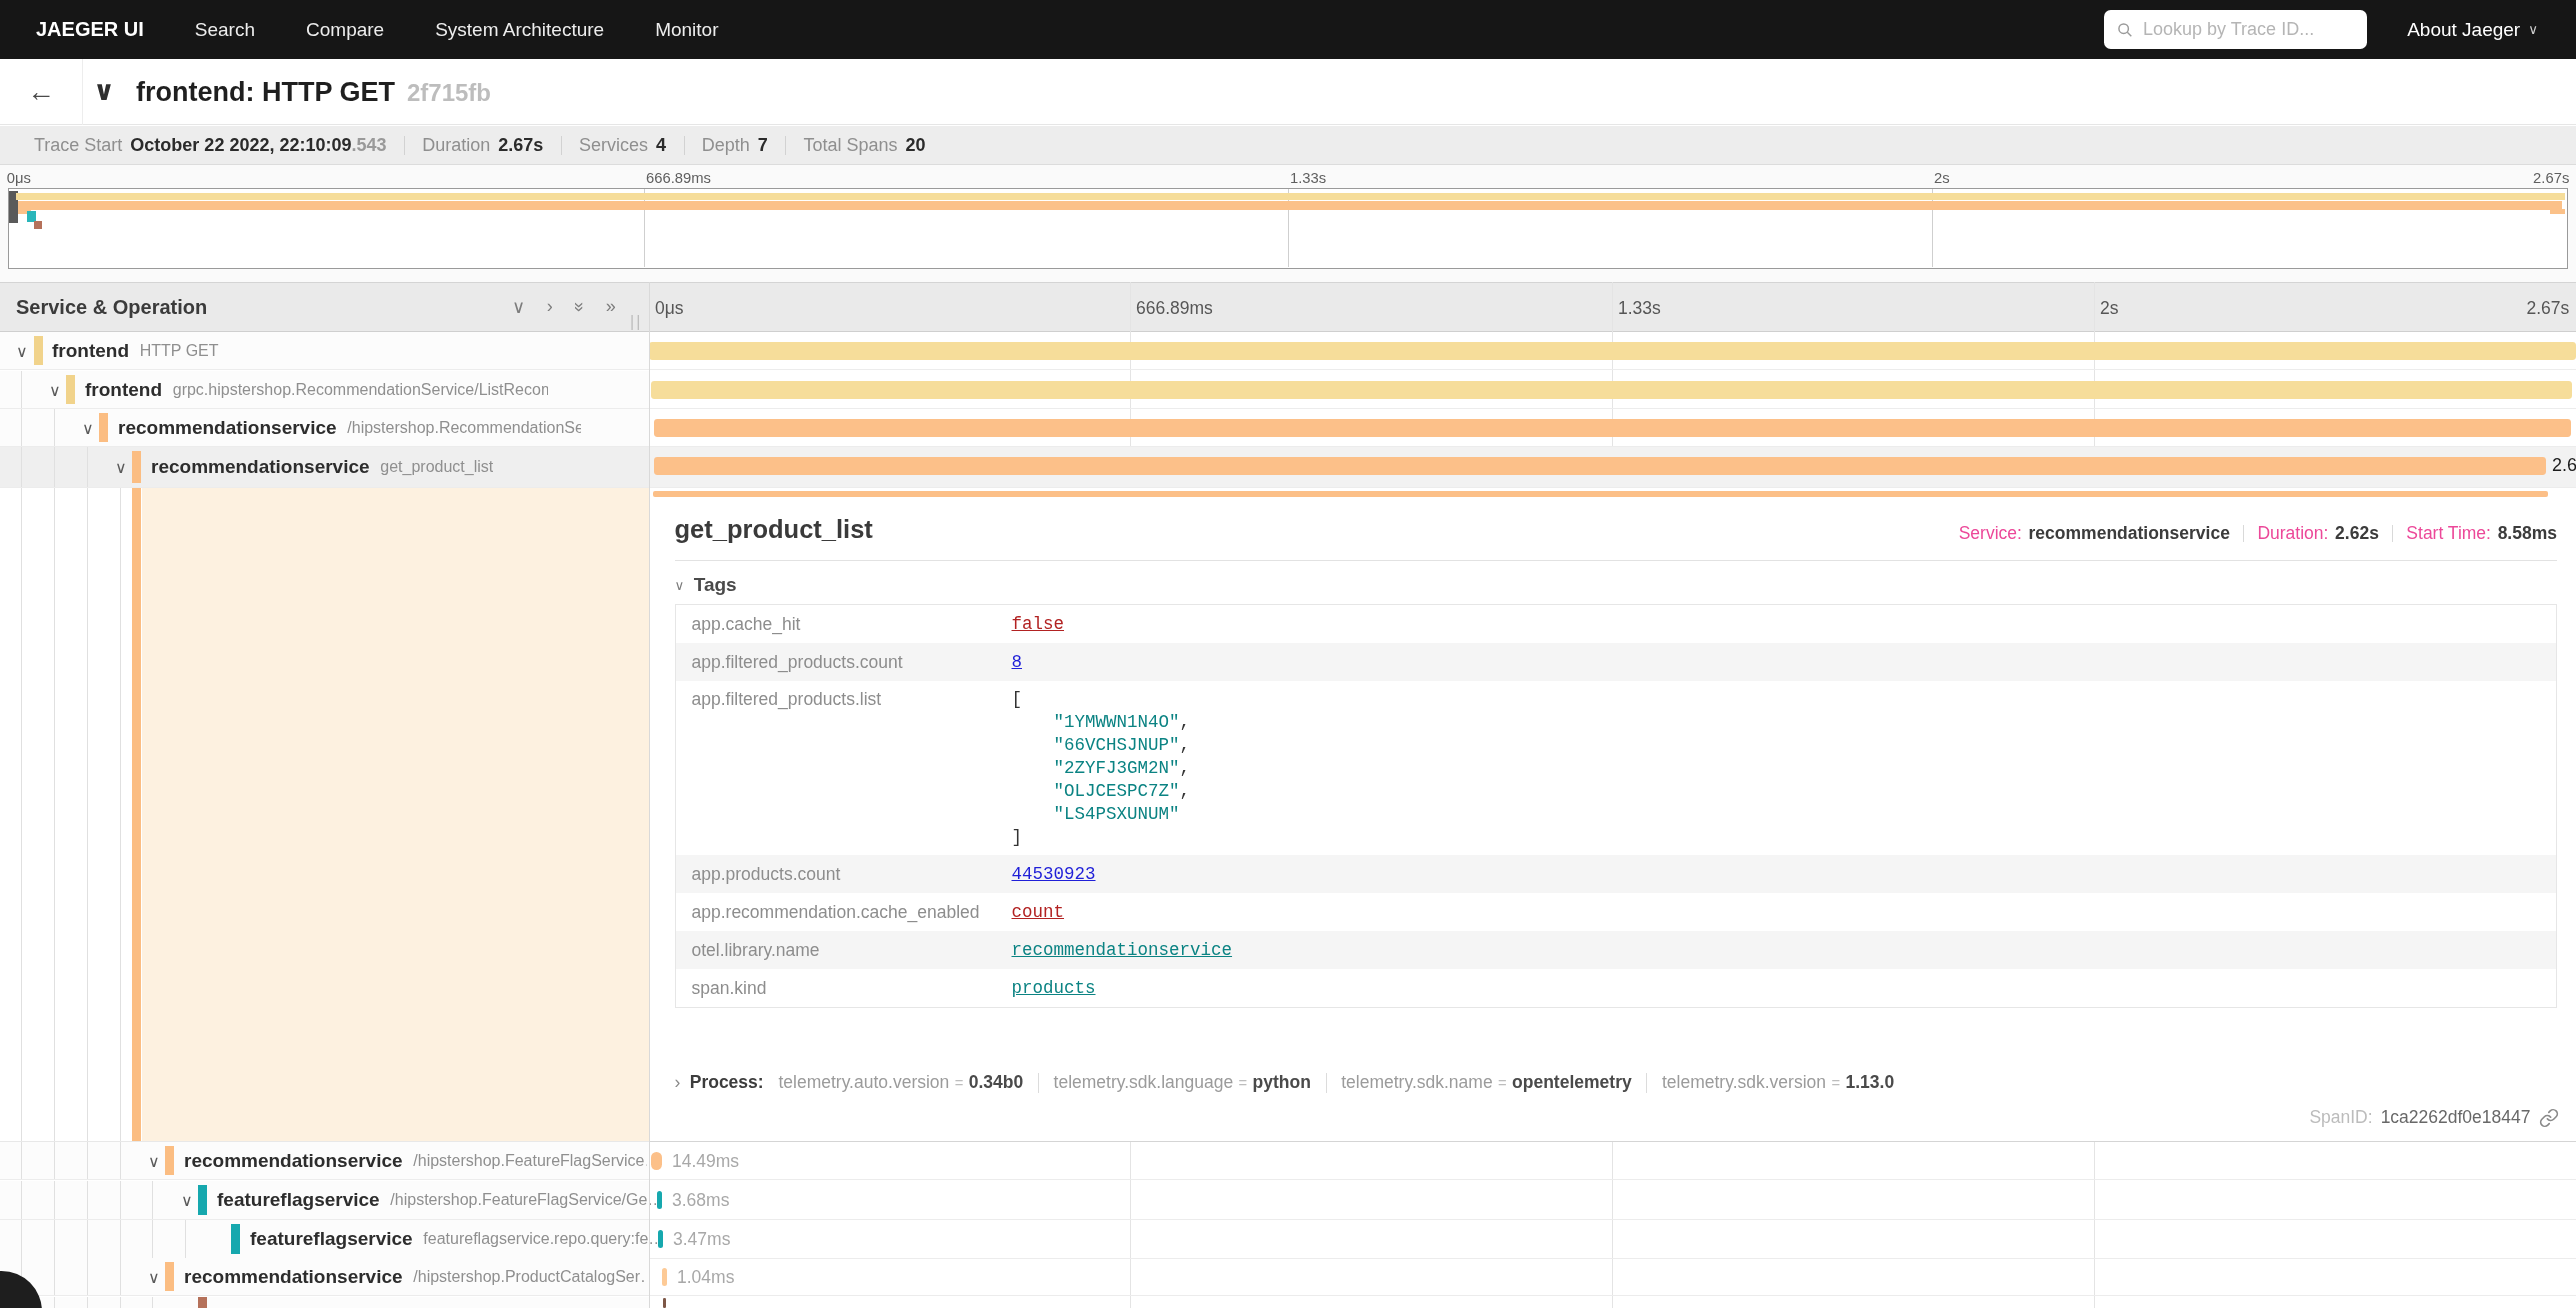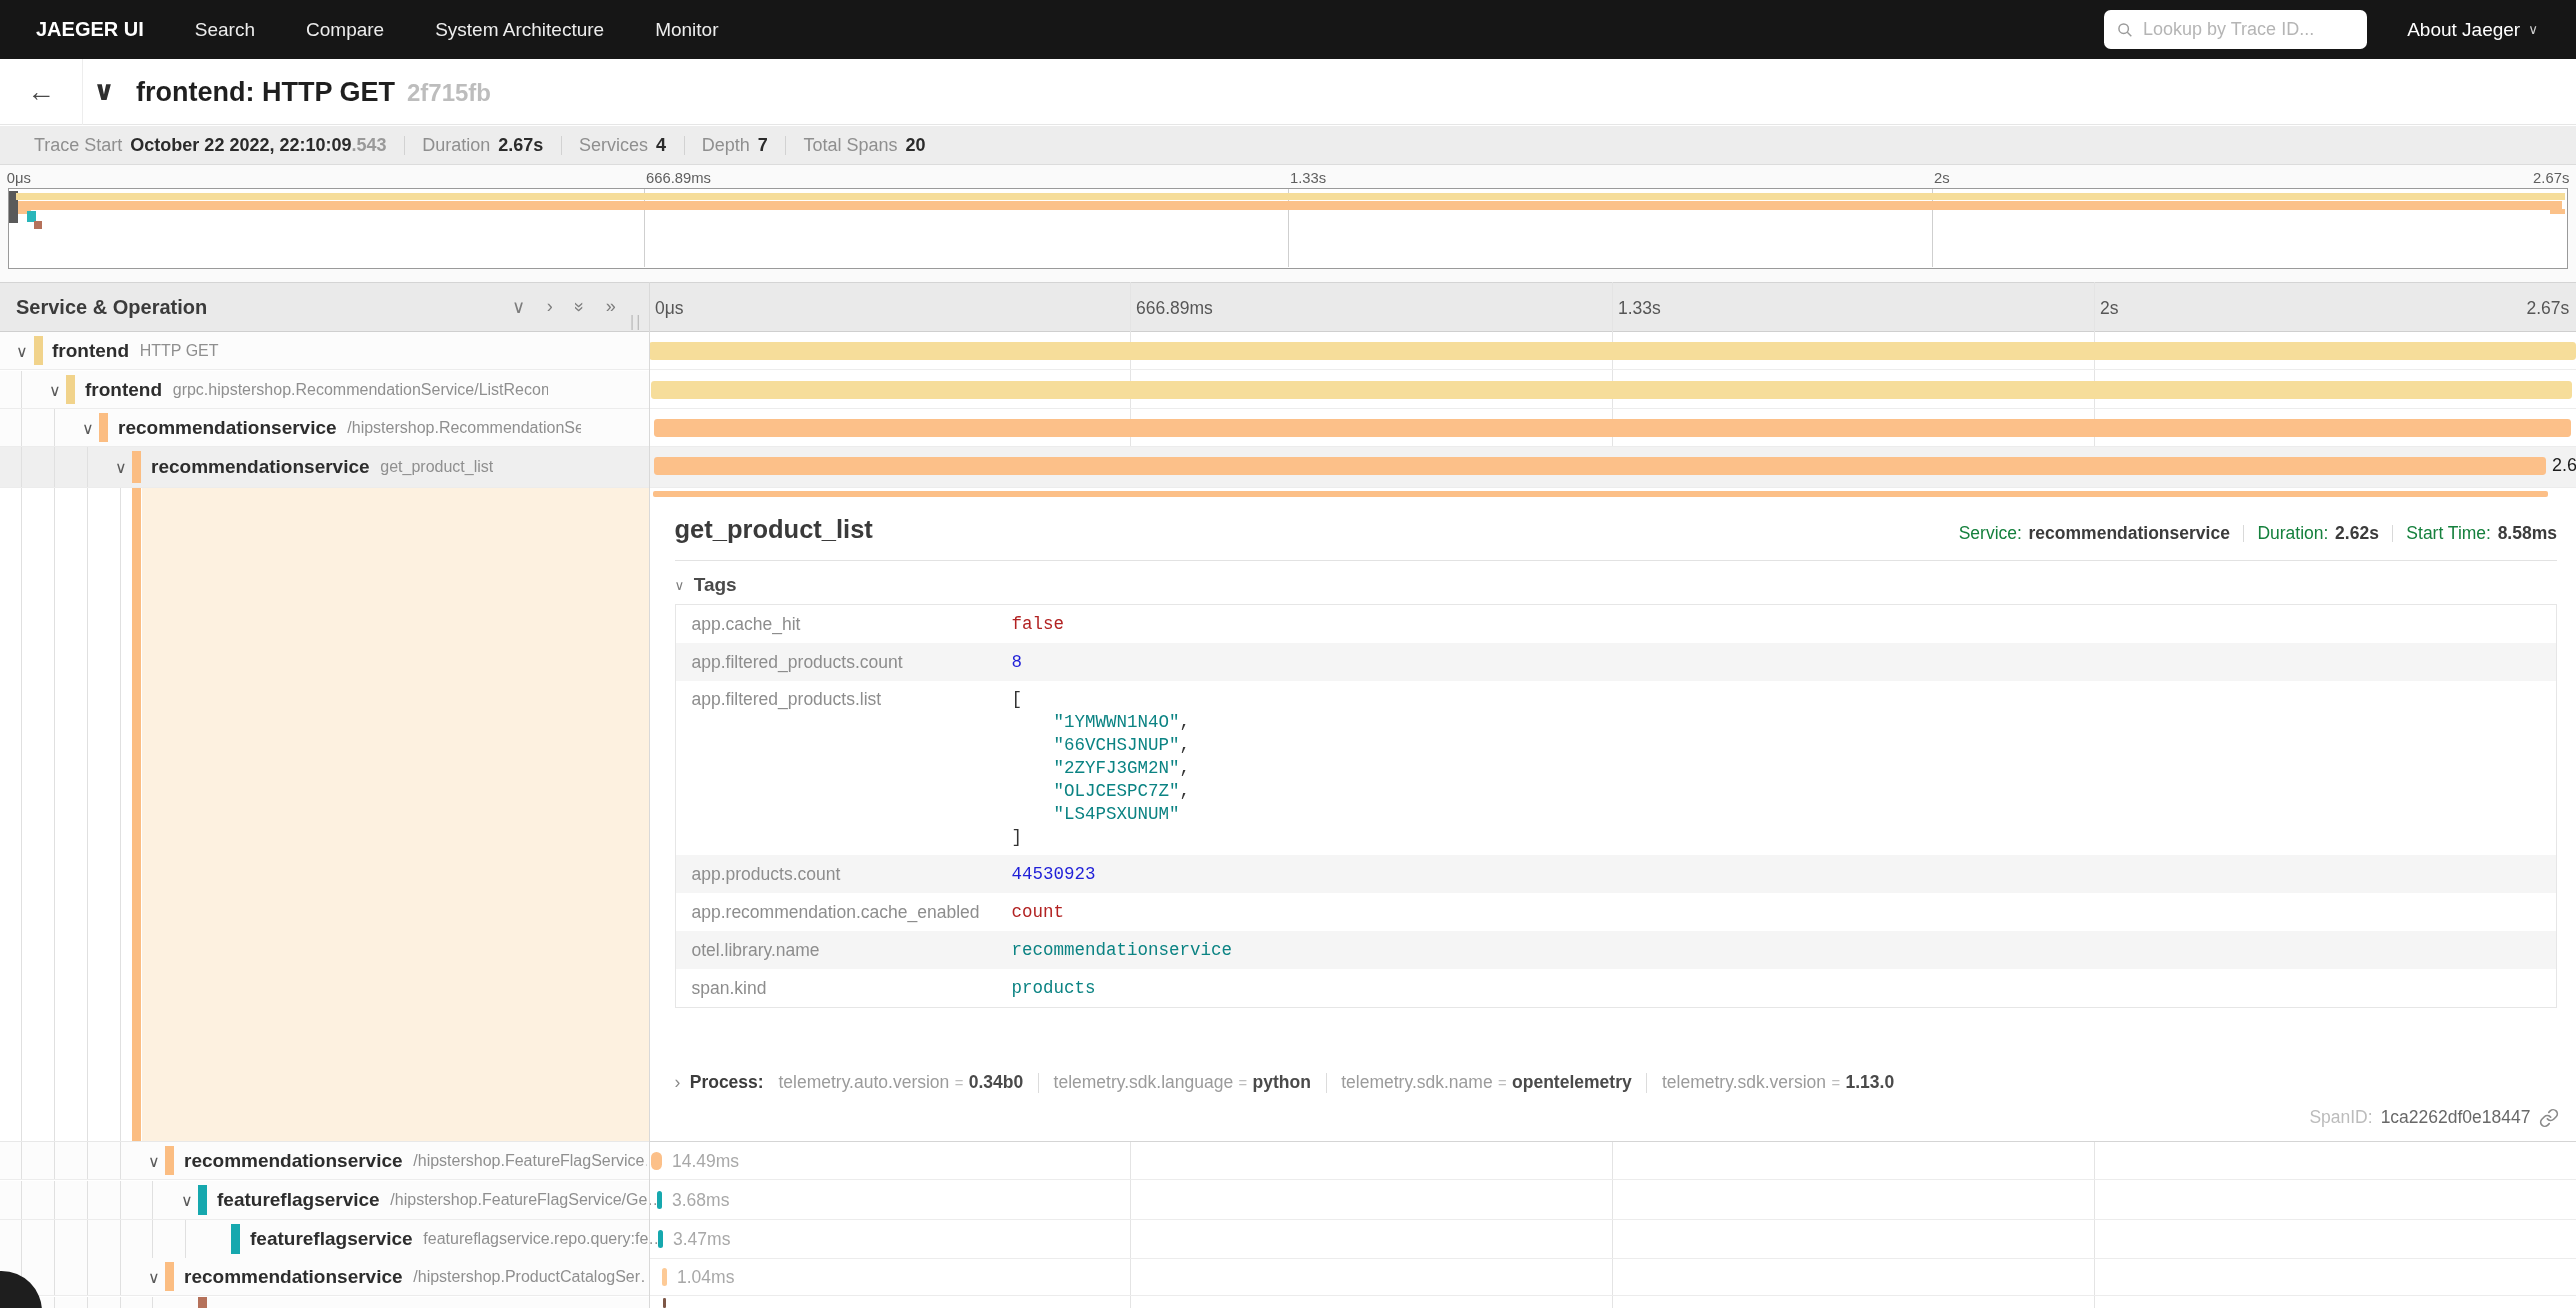--- a/index.html
+++ b/index.html
@@ -92,34 +92,34 @@
 
   
   .detail-left { position:absolute; left:0; top:488px; width:649px; height:654px; background:#fff;
                  border-bottom:0.7px solid #e8e8e8; z-index:2; }
   .peach { position:absolute; left:142px; top:0; width:507px; height:100%; background:#fdf1e0; }
   .detail-panel { position:absolute; left:649px; top:488px; width:1927px; height:654px; background:#fff;
                   border-bottom:1.3px solid #d5d5d5; z-index:3; }
   .d-strip { position:absolute; left:4px; top:2.7px; width:1895px; height:6.7px; border-radius:2px; background:#fcbf87; }
   .d-title { position:absolute; left:25.5px; top:27px; font-size:25.5px; font-weight:700; color:#3a3a3a; }
   .d-meta { position:absolute; right:19px; top:35px; display:flex; align-items:center; font-size:17.5px; white-space:nowrap; }
-  .d-meta .lbl { color:#15803d; margin-right:6.7px; }
+  .d-meta .lbl { color:#ec4899; margin-right:6.7px; }
   .d-meta .val { color:#3c3c3c; font-weight:700; }
   .d-meta .sep { width:0.7px; height:17.5px; background:#d9d9d9; margin:0 13.4px; }
   .d-hr { position:absolute; left:25.5px; right:19px; top:72px; height:0.7px; background:#e2e2e2; }
   .tags-head { position:absolute; left:25.5px; top:86px; font-size:19px; font-weight:700; color:#4a4a4a;
                display:flex; align-items:center; gap:9.4px; cursor:pointer; }
   .tags-head .chev-sm { font-size:13.4px; color:#7c7c7c; font-weight:400; }
   .tagtable { position:absolute; left:25.5px; top:116px; width:1882px; border:0.7px solid #e6e6e6; background:#fff; }
   .tag-row { position:relative; width:100%; height:38px; }
   .tag-row:nth-child(even) { background:#f5f5f5; }
   .tag-row.tall { height:174px; }
   .tag-key { position:absolute; left:16px; top:0; line-height:38px; font-size:17.5px; color:#8d8d8d; }
   .tag-val { position:absolute; left:336px; top:0; line-height:38px; font-size:17.5px;
-             font-family:"Liberation Mono","DejaVu Sans Mono",monospace; }
+             font-family:"Liberation Mono","DejaVu Sans Mono",monospace;text-decoration:underline; }
   .v-bool { color:#b22222; } .v-num { color:#1f1fd8; } .v-str { color:#0b8383; } .v-plain { color:#333; }
   .json-block { position:absolute; left:336px; top:6.7px; font-size:17.5px;
                 font-family:"Liberation Mono","DejaVu Sans Mono",monospace; }
   .json-line { height:23px; line-height:23px; }
   .json-line.ind { padding-left:42px; }
   .quoted::before, .quoted::after { content:'"'; color:#0b8383; }
   .proc { position:absolute; left:25.5px; top:584px; display:flex; align-items:center; font-size:17.5px; white-space:nowrap; }
   .proc .pchev { color:#8a8a8a; font-size:17.5px; margin-right:9.4px; cursor:pointer; }
   .proc .ptitle { font-weight:700; color:#3d3d3d; margin-right:14.8px; }
   .proc .k { color:#9b9b9b; }

